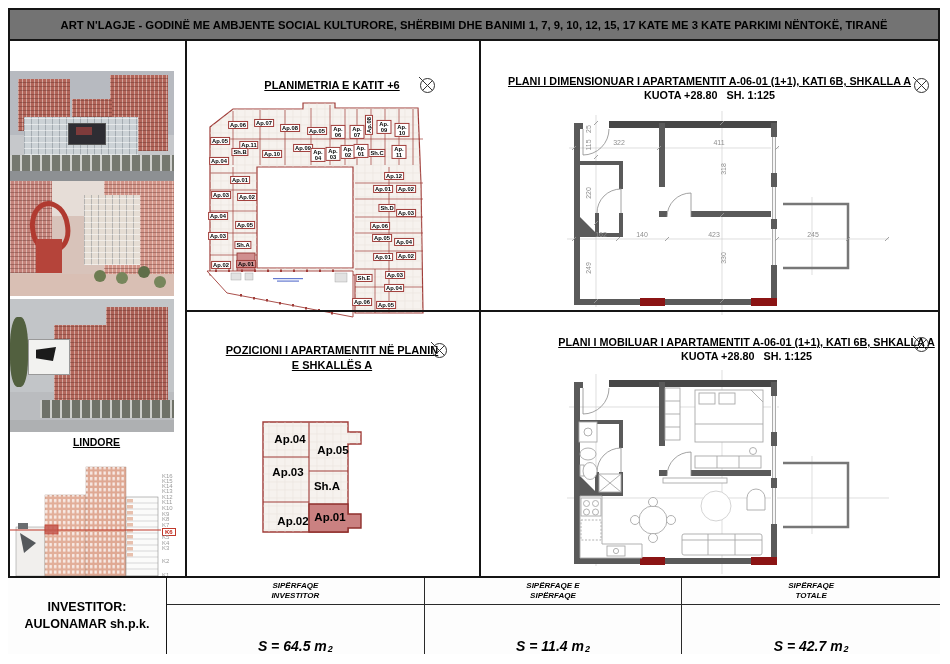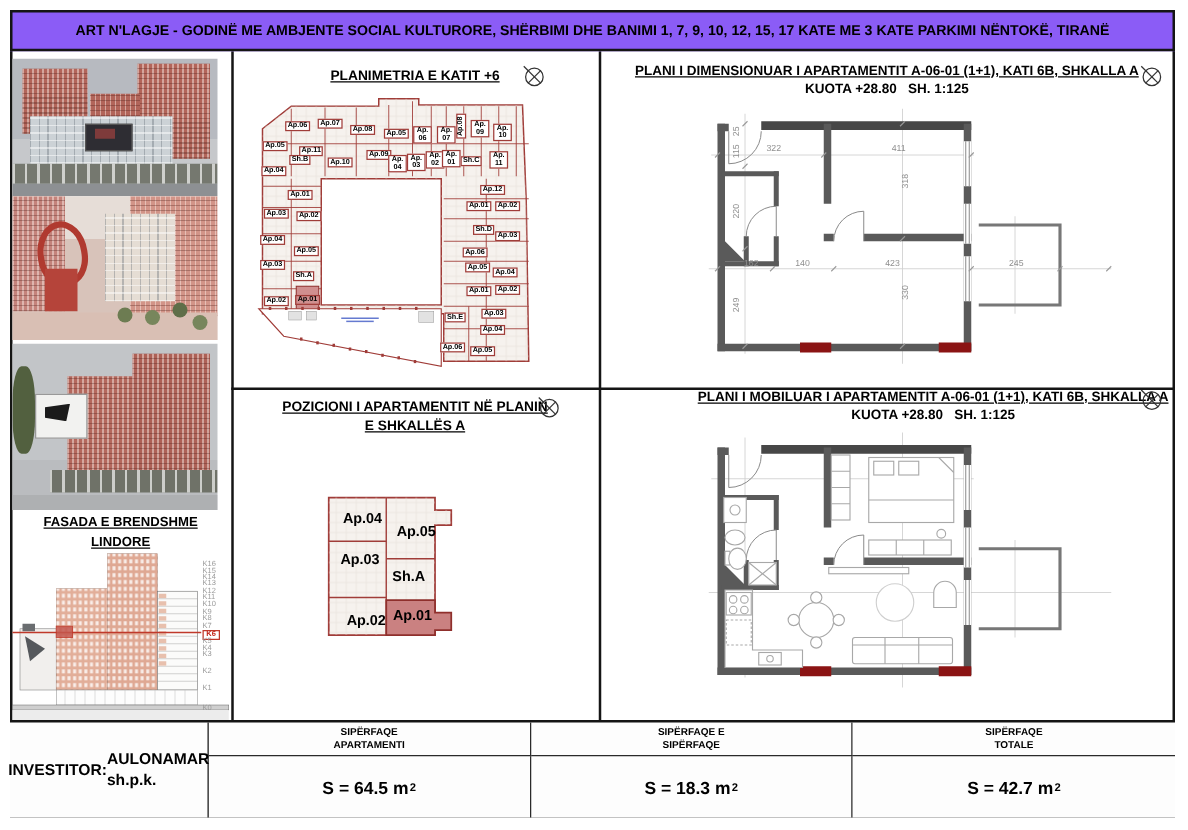--- a/index.html
+++ b/index.html
@@ -1,21 +1,21 @@
 <!DOCTYPE html>
 <html><head>
 <meta charset="utf-8">
 <style>
   html,body{margin:0;padding:0;background:#fff;}
   body{font-family:"Liberation Sans","DejaVu Sans",sans-serif;color:#000;}
   .sheet{position:relative;width:950px;height:664px;background:#fff;overflow:hidden;}
   .frame{position:absolute;left:8px;top:8px;width:932px;height:646px;border:2px solid #151515;box-sizing:border-box;}
-  .header-band{position:absolute;left:8px;top:8px;width:932px;height:33px;box-sizing:border-box;border:2px solid #151515;display:flex;align-items:center;justify-content:center;font-weight:bold;font-size:11.3px;background:#8b5cf6;z-index:5;}
+  .header-band{position:absolute;left:8px;top:8px;width:932px;height:33px;box-sizing:border-box;border:2px solid #151515;display:flex;align-items:center;justify-content:center;font-weight:bold;font-size:11.3px;background:#737373;z-index:5;}
   .vline,.hline{position:absolute;background:#151515;z-index:4;}
-  .section{position:absolute;box-sizing:border-box;}
+  .section{position:absolute;box-sizing:border-box;margin-top:24px;}
   .sec-title{position:absolute;left:0;width:100%;text-align:center;font-weight:bold;font-size:11px;z-index:3;}
   .u{text-decoration:underline;}
   .compass{position:absolute;z-index:3;}
   
   .render{position:absolute;left:2px;width:164px;overflow:hidden;}
   .brick{position:absolute;background:
     repeating-linear-gradient(0deg,rgba(70,25,20,.30) 0 1px,transparent 1px 4px),
     repeating-linear-gradient(90deg,rgba(255,244,238,.45) 0 1px,transparent 1px 4px),#b2655a;}
   .glassgrid{position:absolute;background:
     repeating-linear-gradient(0deg,rgba(255,255,255,.5) 0 1px,transparent 1px 6px),
@@ -28,27 +28,27 @@
   .klabel.hl{color:#c22417;font-weight:bold;border:1px solid #c0392b;padding:0 2px;background:#fff;}
   
   .kp-label{position:absolute;transform:translate(-50%,-50%);background:#fff;border:1px solid #a03c38;font-weight:bold;font-size:5.8px;line-height:1.05;padding:0 1px;white-space:nowrap;text-align:center;z-index:3;}
   .kp-label.two{white-space:normal;width:11px;}
   .kp-label.hl{background:#d08f8f;}
   .kp-label.vert{transform:translate(-50%,-50%) rotate(-90deg);}
   .pos-label{position:absolute;transform:translate(-50%,-50%);font-weight:bold;font-size:11.5px;z-index:3;}
   
   .footer{position:absolute;left:8px;top:576px;width:932px;height:78px;box-sizing:border-box;border-top:2px solid #151515;display:flex;z-index:5;background:#fdfdfd;}
   .f-cell1{width:366px;box-sizing:border-box;border-right:1.5px solid #151515;display:flex;align-items:center;padding-left:24px;font-weight:bold;font-size:12.5px;}
-  .f-cell2{width:159px;box-sizing:border-box;border-right:1.5px solid #151515;display:flex;flex-direction:row;justify-content:center;align-items:center;text-align:left;font-weight:bold;font-size:12.5px;line-height:1.35;}
+  .f-cell2{width:159px;box-sizing:border-box;border-right:1.5px solid #151515;display:flex;flex-direction:column;justify-content:center;align-items:center;text-align:left;font-weight:bold;font-size:12.5px;line-height:1.35;}
   .f-cell3{flex:1;display:flex;flex-direction:column;}
   .f3-title{height:23px;box-sizing:border-box;border-bottom:1px solid #2a2a2a;display:flex;align-items:center;justify-content:center;font-weight:bold;font-size:8.7px;}
-  .f3-grid{flex:1;display:grid;grid-template-columns:1fr 1fr 1fr;grid-template-rows:27px 1fr;}
+  .f3-grid{flex:1;display:grid;grid-template-columns:1fr 1fr 1fr;grid-template-rows:27px 1fr;font-style:italic;}
   .f3-h{box-sizing:border-box;border-right:1px solid #2a2a2a;border-bottom:1px solid #2a2a2a;font-size:8px;font-weight:bold;text-align:center;padding-top:3px;line-height:1.3;}
   .f3-h:nth-child(3){border-right:none;}
-  .f3-v{box-sizing:border-box;border-right:1px solid #2a2a2a;display:flex;align-items:center;justify-content:center;font-weight:bold;font-size:14px;}
+  .f3-v{box-sizing:border-box;border-right:1px solid #2a2a2a;display:flex;align-items:flex-end;justify-content:center;font-weight:bold;font-size:14px;}
   .f3-v:last-child{border-right:none;}
   .f3-v sup{font-size:9px;margin-left:1px;}
   svg text{font-family:"Liberation Sans","DejaVu Sans",sans-serif;}
 </style>
 </head>
 <body>
 
 <div class="sheet">
   <div class="frame"></div>
   <div class="header-band">ART N'LAGJE - GODINË ME AMBJENTE SOCIAL KULTURORE, SHËRBIMI DHE BANIMI 1, 7, 9, 10, 12, 15, 17 KATE ME 3 KATE PARKIMI NËNTOKË, TIRANË</div>
@@ -84,21 +84,20 @@
       <div class="brick" style="left:44px;top:26px;width:70px;height:78px;background-color:#b4685d;"></div>
       <div class="brick" style="left:96px;top:8px;width:62px;height:96px;background-color:#ad6157;"></div>
       <div style="position:absolute;left:18px;top:40px;width:40px;height:34px;background:#f2f2f0;border:1px solid #999;"></div>
       <div style="position:absolute;left:26px;top:48px;width:20px;height:14px;background:#1b1b1b;clip-path:polygon(0 20%,100% 0,85% 100%,0 80%);"></div>
       <div class="colonnade" style="left:30px;bottom:14px;width:134px;height:18px;background-color:#6f7268;"></div>
       <div style="position:absolute;left:0;bottom:0;width:164px;height:12px;background:#aeb0b2;"></div>
       <div style="position:absolute;left:0;top:18px;width:18px;height:70px;background:#52603f;border-radius:40%;"></div>
     </div>
 
     <div class="fasada" style="top:370px;">
-      <div class="u">FASADA E BRENDSHME</div>
       <div class="u">LINDORE</div>
     </div>
 
     <div class="elevation">
       <svg width="177" height="135" viewBox="0 0 177 135">
         <defs>
           <pattern id="ewin" width="4.5" height="5.5" patternUnits="userSpaceOnUse">
             <rect x="1" y="1" width="2.4" height="3.2" fill="#ffffff" opacity="0.78"></rect>
           </pattern>
         </defs>
@@ -491,36 +490,36 @@
 
   <div class="footer">
     <div class="f-cell2">
       <div>INVESTITOR:</div>
       <div>AULONAMAR sh.p.k.</div>
     </div>
     <div class="f-cell3">
       <div class="f3-grid">
         <div class="f3-h">
           <div>SIPËRFAQE</div>
-            <div>APARTAMENTI</div>
+            <div>INVESTITOR</div>
         </div>
         <div class="f3-h">
           <div>SIPËRFAQE E</div>
             <div>SIPËRFAQE</div>
         </div>
         <div class="f3-h">
           <div>SIPËRFAQE</div>
             <div>TOTALE</div>
         </div>
         <div class="f3-v">
           <span>S = 64.5 m</span>
             <sup>2</sup>
         </div>
         <div class="f3-v">
-          <span>S = 18.3 m</span>
+          <span>S = 11.4 m</span>
             <sup>2</sup>
         </div>
         <div class="f3-v">
           <span>S = 42.7 m</span>
             <sup>2</sup>
         </div>
       </div>
     </div>
   </div>
 </div>

